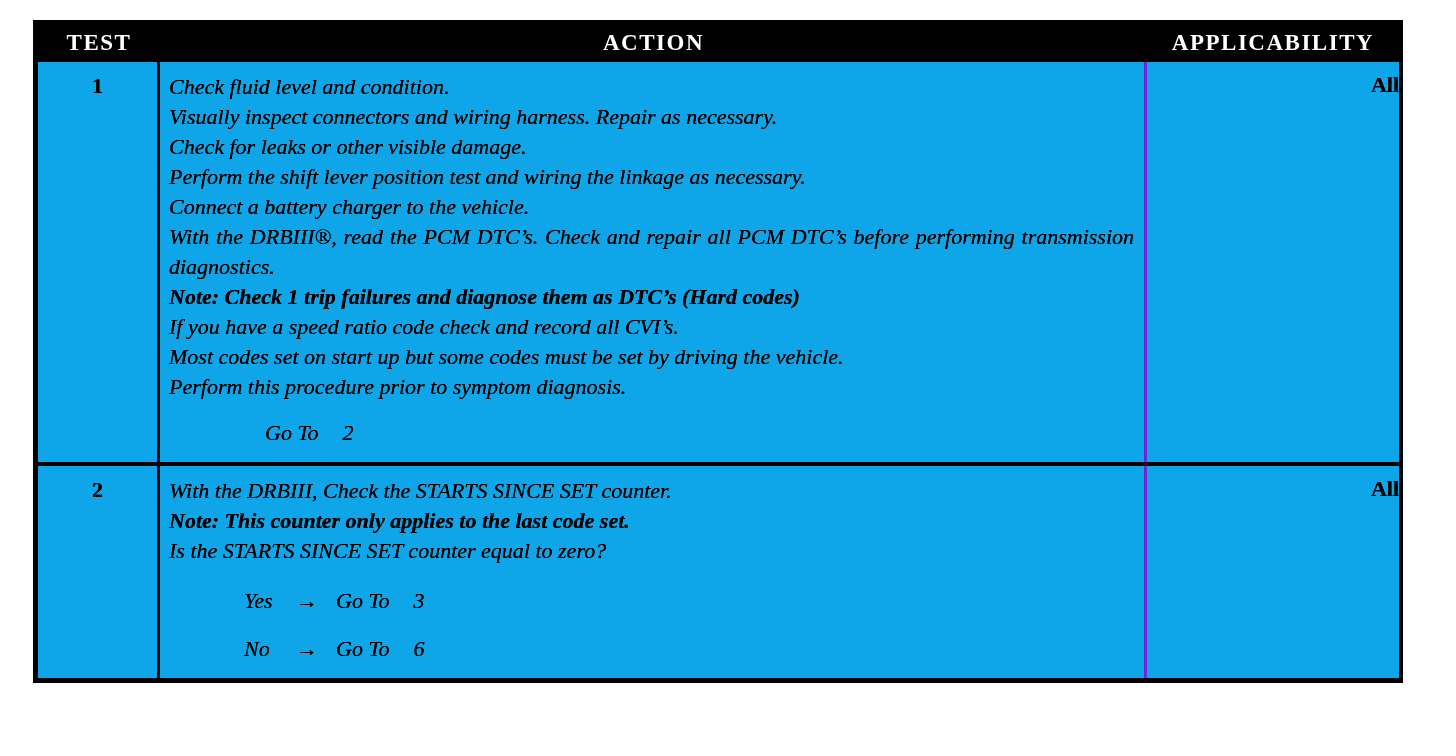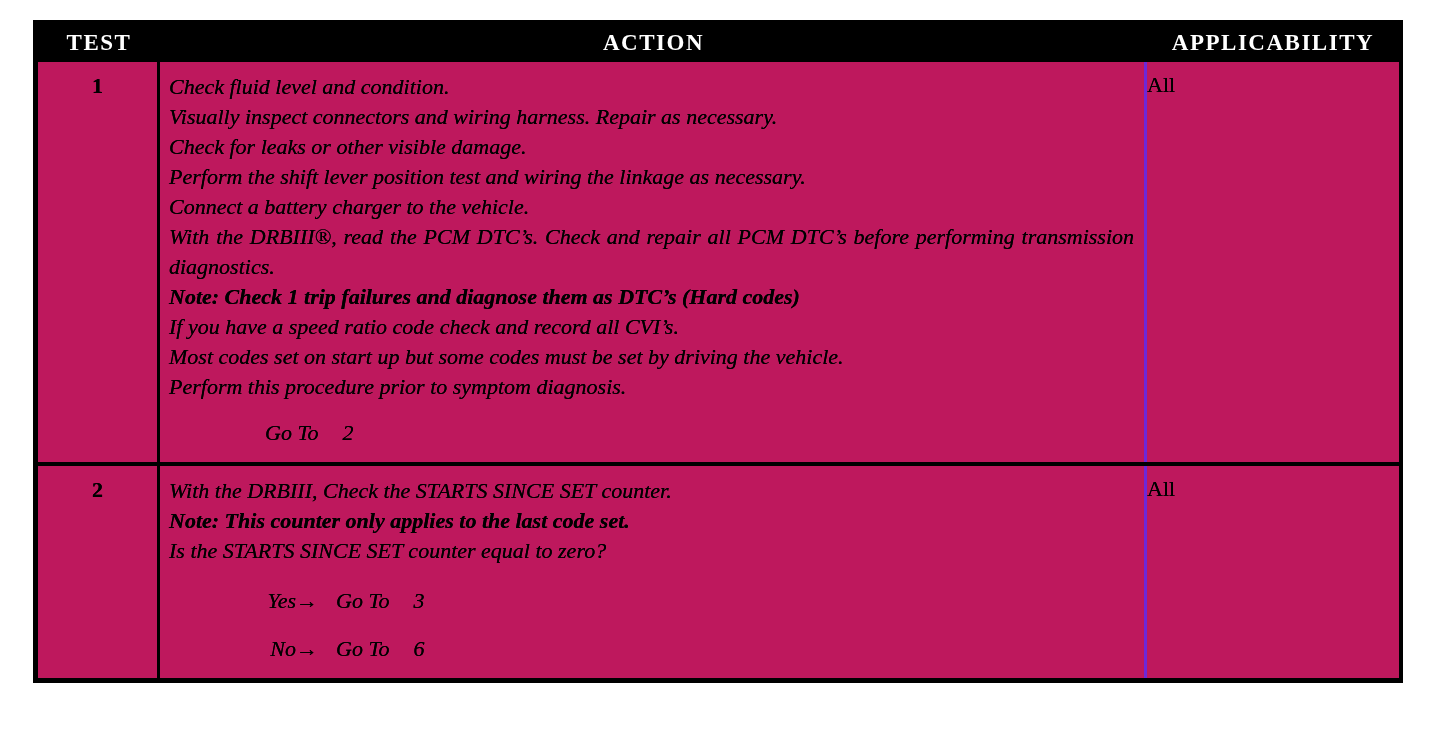--- a/index.html
+++ b/index.html
@@ -9,21 +9,21 @@
     font-family: "Liberation Serif", "DejaVu Serif", serif;
     overflow: hidden;
   }
   .doc-table {
     position: absolute;
     left: 33px; top: 20px;
     width: 1370px;
     border: 4px solid #000;
     border-left-width: 5px;
     border-bottom-width: 5px;
-    background: #be185d;
+    background: #0ea5e9;
     color: #000;
   }
   .doc-table * { text-shadow: 0 0 0.5px #000; }
 
   
   .header-row {
     display: flex;
     background: #000;
     color: #fff;
     height: 38px;
@@ -51,44 +51,44 @@
   .cell-action {
     flex: 1;
     border-right: 3px solid #6d28d9;
     padding: 10px 10px 14px 9px;
     font-size: 22px;
     line-height: 30px;
     font-style: italic;
   }
   .cell-appl {
     width: 252px;
-    text-align: left;
+    text-align: right;
     padding-top: 10px;
     font-size: 22px;
-    font-weight: normal;
+    font-weight: bold;
   }
   .line { min-height: 30px; }
   .line.bold { font-weight: bold; }
   .line.justify { text-align: justify; }
 
   .goto-line {
     margin-top: 16px;
     margin-left: 96px;
     min-height: 30px;
   }
   .goto-line .tgt { margin-left: 24px; }
 
   .result-line {
     display: flex;
     margin-left: 75px;
     min-height: 30px;
   }
   .result-line.first { margin-top: 20px; }
   .result-line.gap   { margin-top: 18px; }
-  .res-answer { width: 52px; text-align: right; }
+  .res-answer { width: 52px; }
   .res-arrow  { width: 40px; }
   .res-target { margin-left: 24px; }
 </style>
 </head>
 <body>
 
 <div class="doc-table">
 
   <div class="header-row">
     <div class="h-test">TEST</div>

